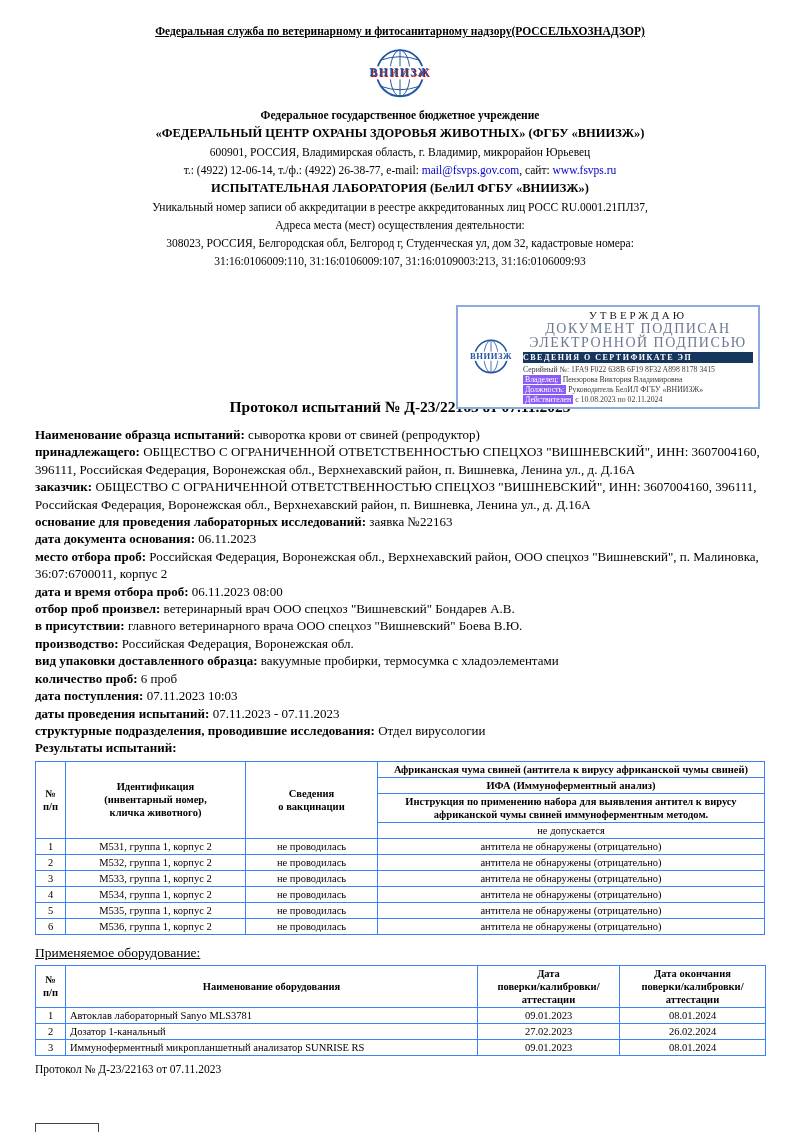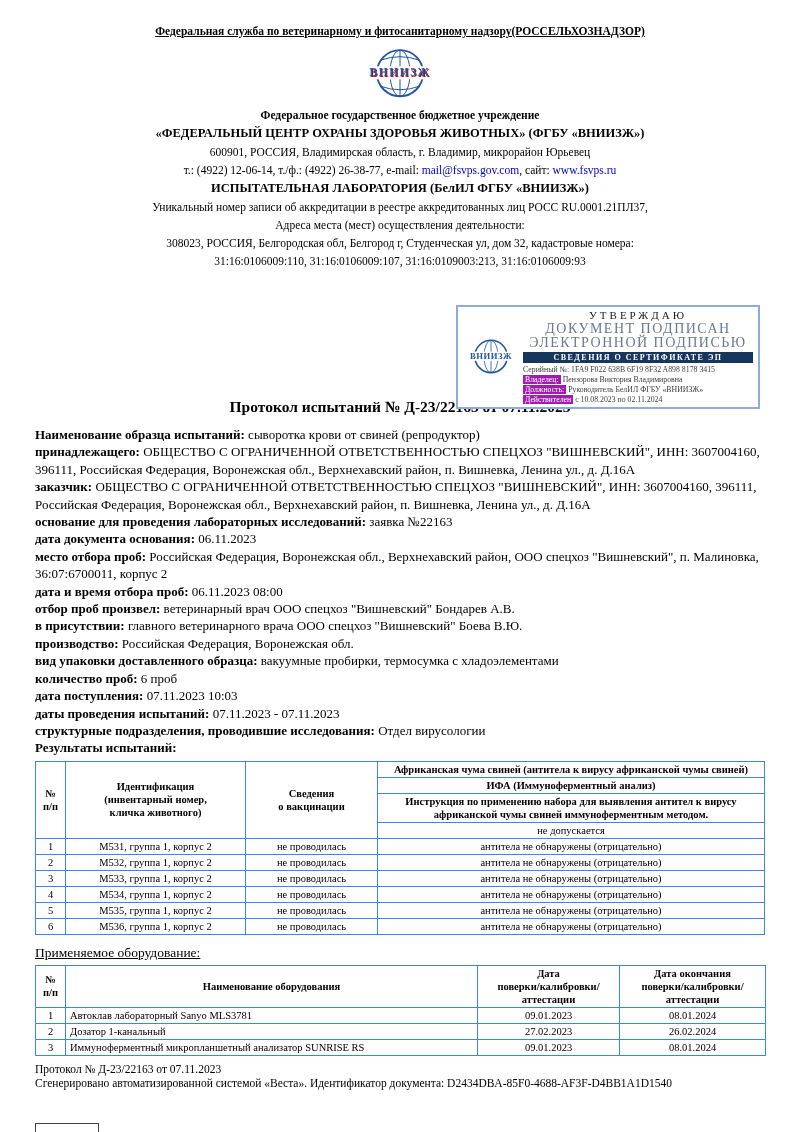--- a/index.html
+++ b/index.html
@@ -14,24 +14,24 @@
   .logo-wrap{display:flex;justify-content:center;margin:4px 0 2px}
   a.link{color:#0000cc;cursor:pointer}
   .lab-block{}
   
   .stamp{position:absolute;top:305px;right:40px;width:304px;height:104px;border:2px solid #8faadc;
          display:flex;align-items:center;padding:3px 5px;background:#fff}
   .stamp-logo{flex:0 0 56px;display:flex;justify-content:center}
   .stamp-body{flex:1;min-width:0;padding-left:4px}
   .approve{font-size:11px;letter-spacing:3px;text-align:center;color:#1a1a1a;margin-bottom:1px}
   .signed{font-size:14px;letter-spacing:1.5px;text-align:center;color:#6a7a90;line-height:13.5px}
-  .certbar{background:#17365d;color:#fff;font-size:8px;letter-spacing:1.5px;text-align:center;
+  .certbar{background:#17365d;color:#fff;font-size:8px;letter-spacing:1.5px;text-align:left;
            padding:1px 0;margin:3px 0 2px;font-weight:bold}
   .cl{font-size:7.8px;line-height:10px;color:#3c3c3c;white-space:nowrap;overflow:hidden}
-  .chip{background:#a21caf;color:#fff;padding:0 2px}
+  .chip{background:#8b5cf6;color:#fff;padding:0 2px}
   
   .title{font-size:15.5px;font-weight:bold;text-align:center;margin:128px 0 10px}
   .field{font-size:13px;line-height:17.4px}
   
   table{border-collapse:collapse;width:100%;table-layout:fixed}
   .tbl th,.tbl td{border:1px solid #3b82f6;padding:1px 4px;font-size:10.5px;line-height:13px;
                   vertical-align:middle;overflow:hidden}
   .tbl th{font-weight:bold;text-align:center;white-space:pre-line}
   .tbl td{text-align:center}
   .tbl .norm{font-weight:normal}
@@ -221,18 +221,17 @@
       <td>3</td>
       <td class="left">Иммуноферментный микропланшетный анализатор SUNRISE RS</td>
       <td>09.01.2023</td>
       <td>08.01.2024</td>
     </tr>
   </tbody>
     </table>
 
   <div class="footer">
     <div>Протокол № Д-23/22163 от 07.11.2023</div>
-    <div>Сгенерировано автоматизированной системой «Веста». Идентификатор документа: D2434DBA-85F0-4688-AF3F-D4BB1A1D1540</div>
   </div>
 
   <div class="next-table-sliver"></div>
 
 </div>
 
 </body></html>

